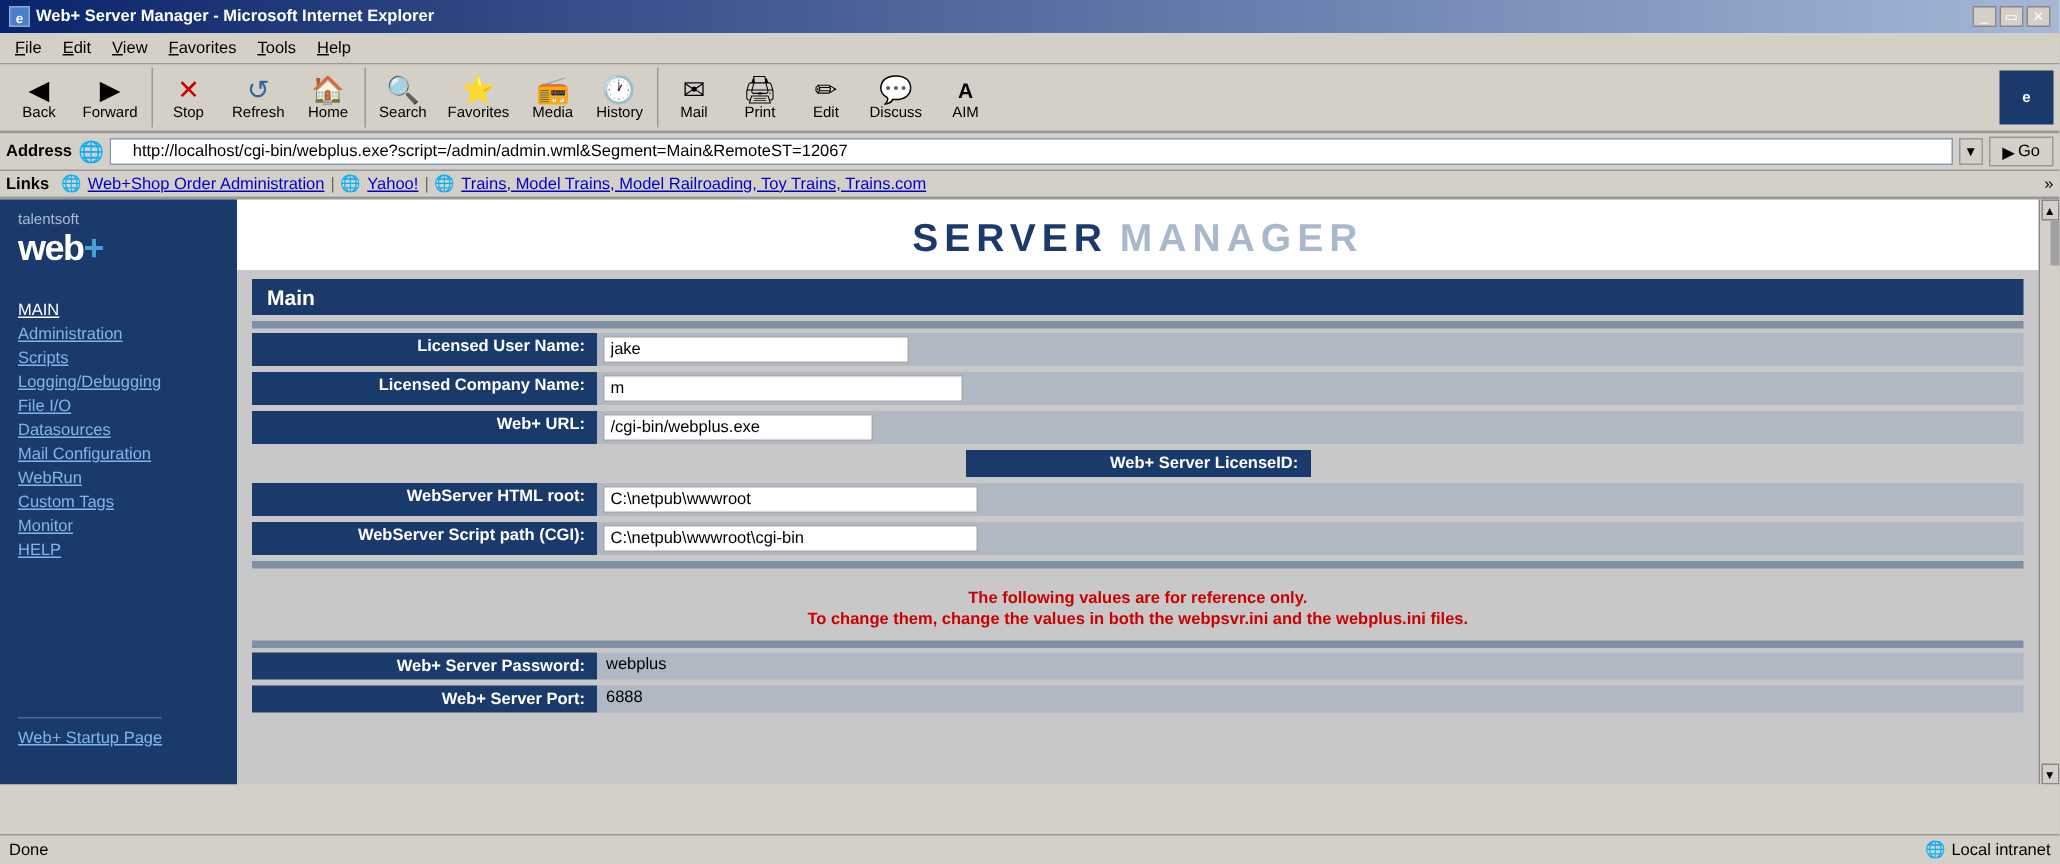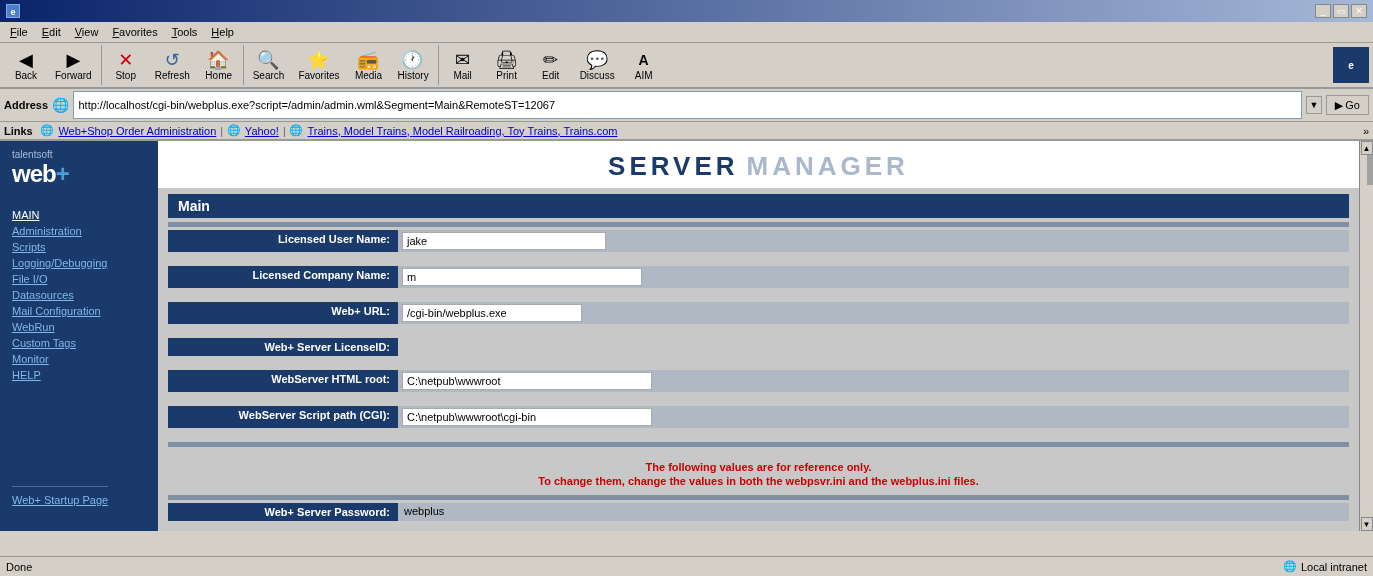--- a/index.html
+++ b/index.html
@@ -59,23 +59,23 @@
       background: #d4d0c8;
       padding: 2px 4px;
       display: flex;
       align-items: center;
       gap: 4px;
       border-bottom: 1px solid #999;
     }
     .address-label { font-size: 11px; font-weight: bold; }
     .address-input {
       flex: 1;
-      height: 28px;
+      height: 18px;
       border: 1px solid #7f9db9;
-      padding: 1px 4px;
+      padding: 1px 14px;
       font-size: 11px;
       background: white;
     }
     .address-dropdown { width: 16px; height: 18px; background: #d4d0c8; border: 1px solid #999; cursor: pointer; display: flex; align-items: center; justify-content: center; font-size: 9px; }
     .go-btn { padding: 1px 8px; height: 20px; font-size: 11px; background: #d4d0c8; border: 1px solid #999; cursor: pointer; display: flex; align-items: center; gap: 2px; }
 
     
     .links-bar {
       background: #d4d0c8;
       padding: 2px 4px;
@@ -118,32 +118,33 @@
       justify-content: space-between;
       font-size: 11px;
       height: 20px;
       position: fixed;
       bottom: 0;
       left: 0;
       right: 0;
     }
     .status-left { display: flex; gap: 4px; }
 
-    .row-wrapper { display: flex; margin-bottom: 14px; }
+    .row-wrapper { display: flex; margin-bottom: 4px; justify-content: center; }
     .row-left { background: #1a3a6b; color: white; font-weight: bold; font-size: 11px; text-align: right; padding: 3px 8px; width: 230px; flex-shrink: 0; }
     .row-input { height: 18px; border: 1px solid #aaa; padding: 1px 4px; font-size: 11px; background: white; }
     .row-bg { background: #b0b8c4; flex: 1; padding: 2px 4px; }
 
   </style>
 </head>
 <body>
 
 <div class="title-bar">
   <div class="title-bar-left">
     <span class="title-bar-icon">e</span>
+    <span>Web+ Server Manager - Microsoft Internet Explorer</span>
   </div>
   <div class="title-bar-controls">
     <div class="title-btn">_</div>
     <div class="title-btn">▭</div>
     <div class="title-btn">✕</div>
   </div>
 </div>
 
 <div class="menu-bar">
   <div class="menu-item"><span>F</span>ile</div>

